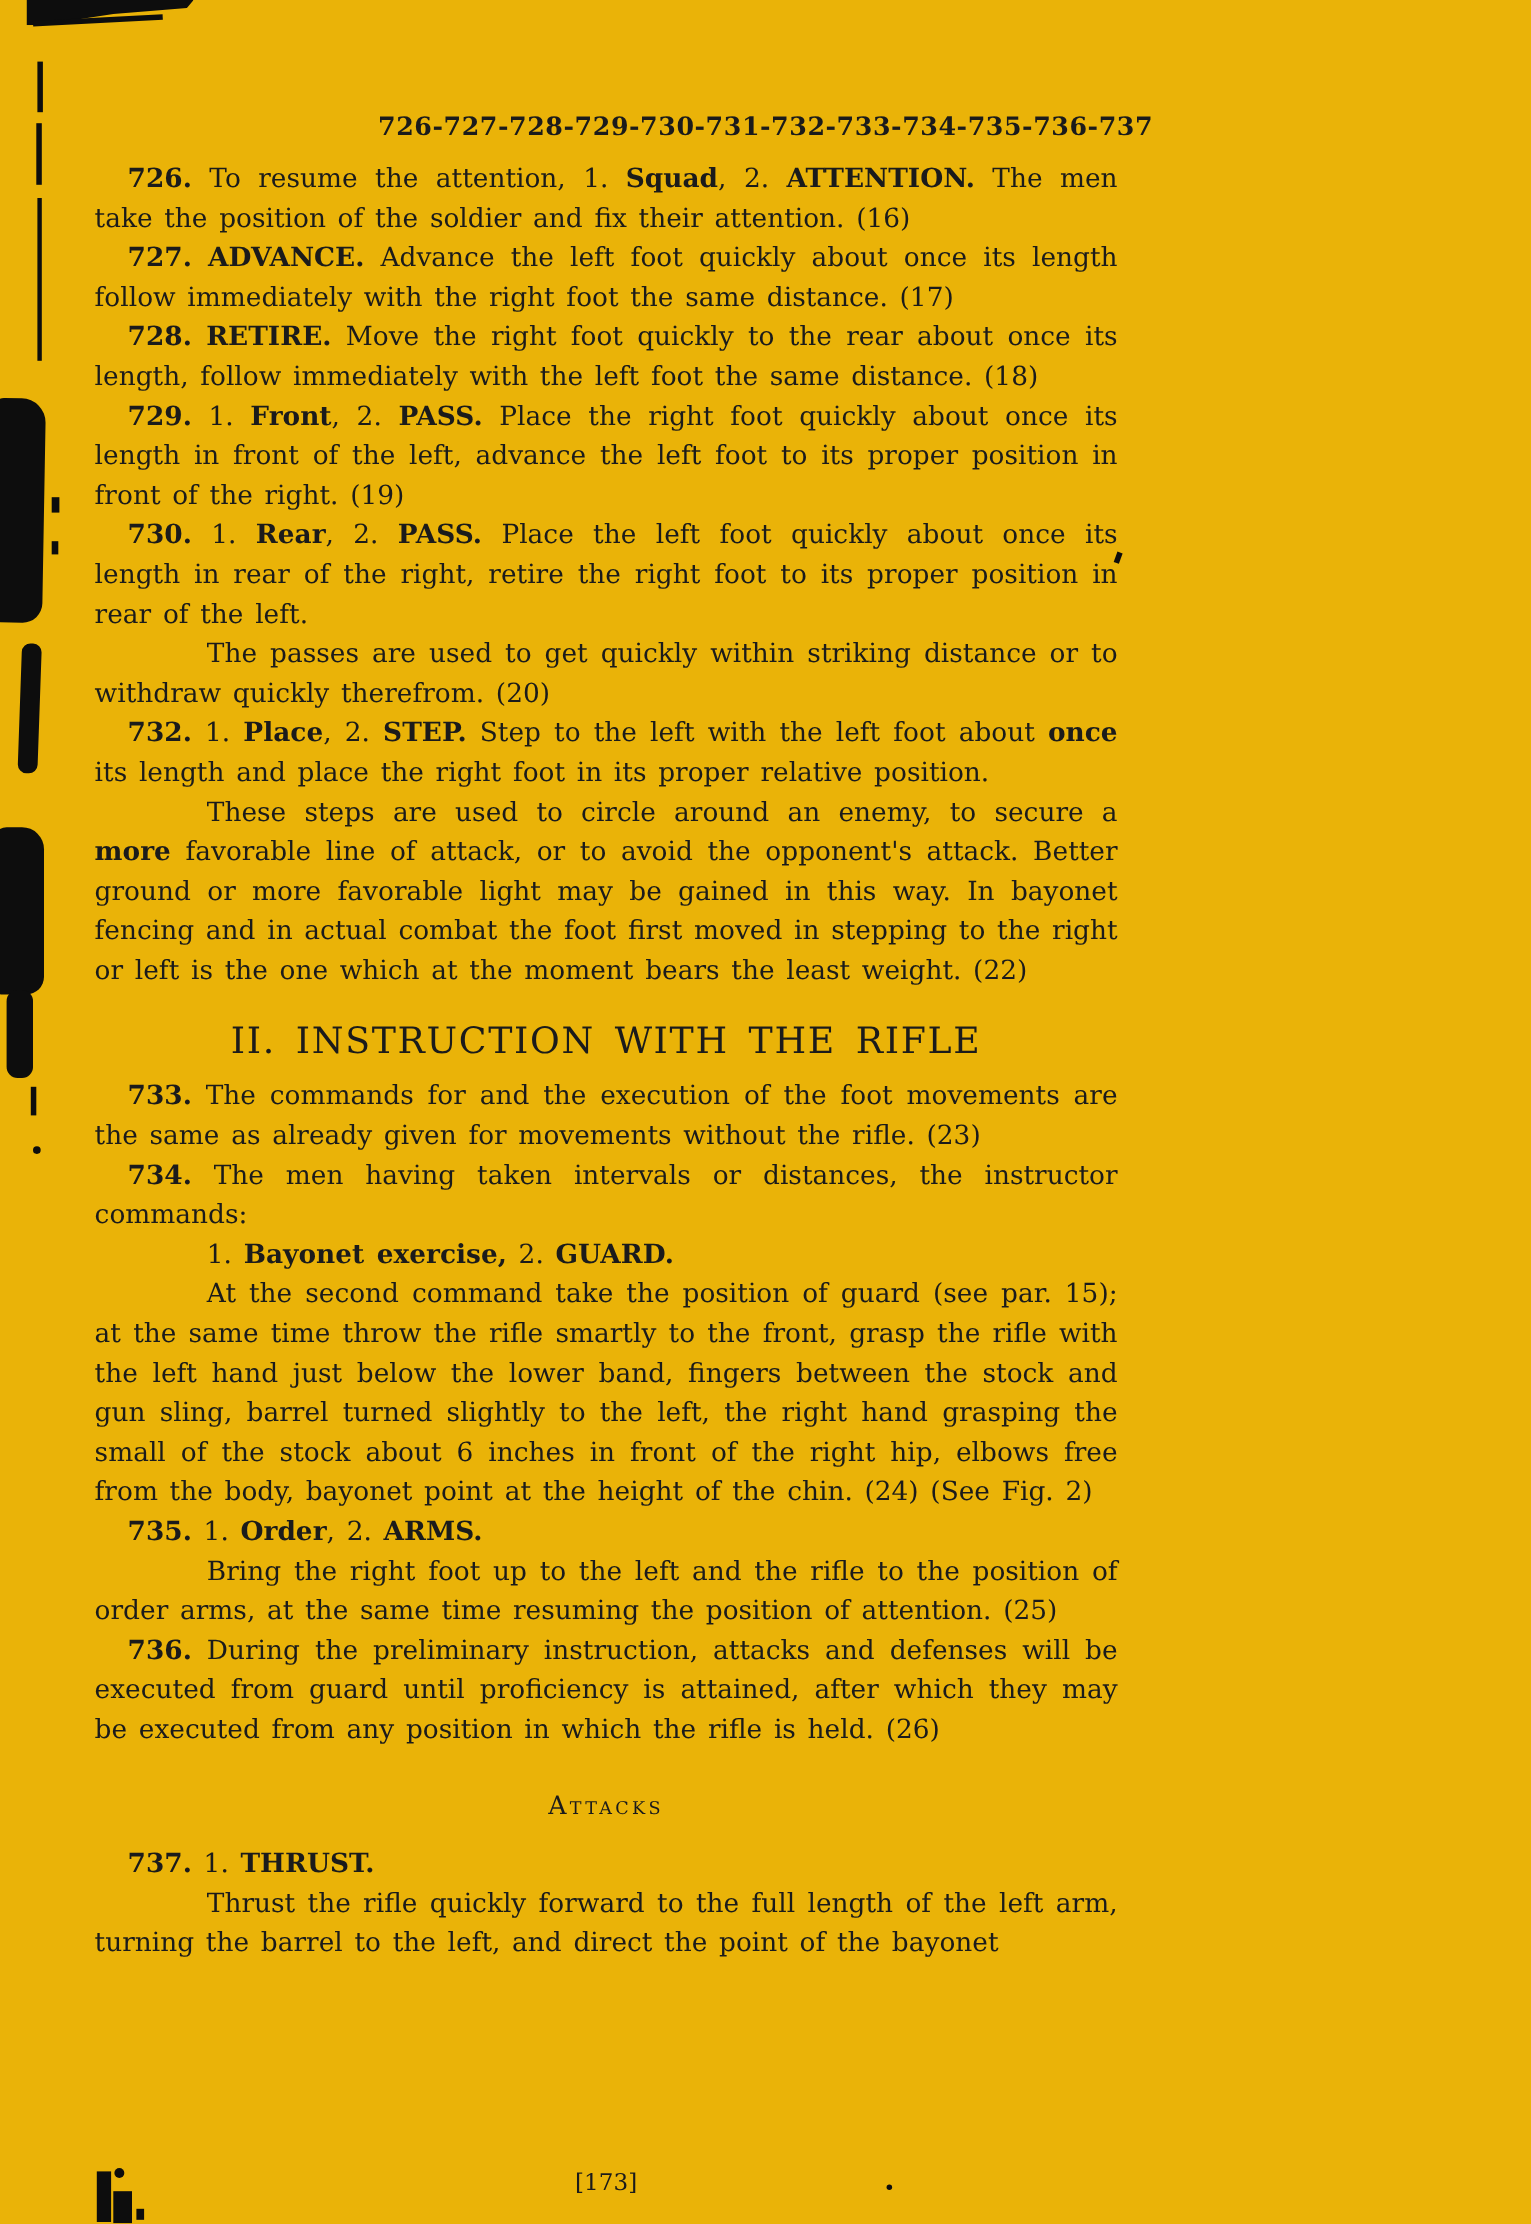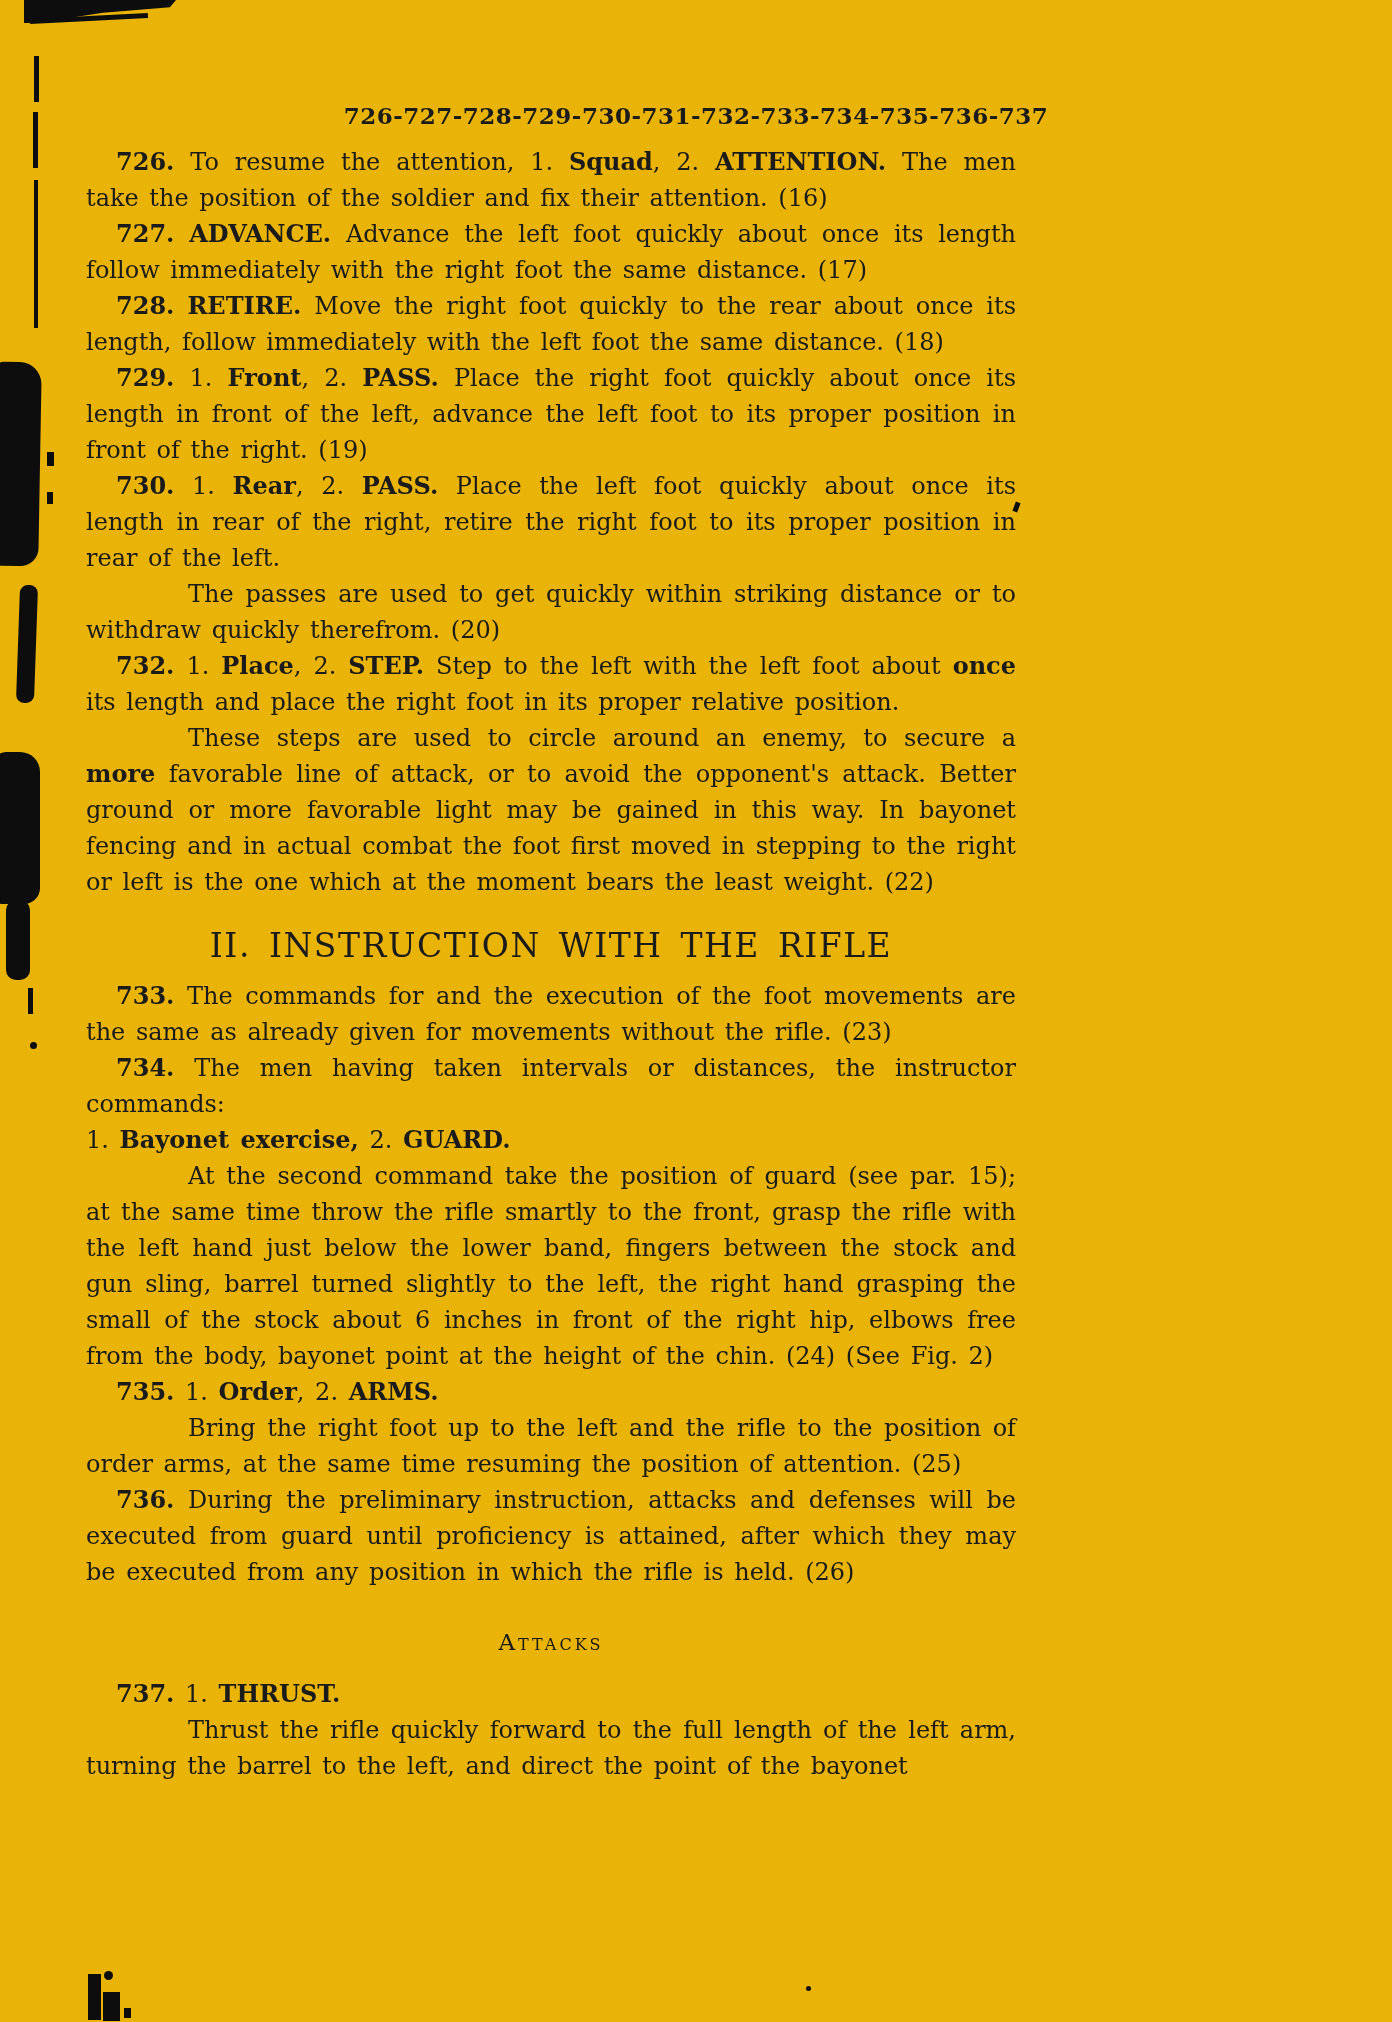--- a/index.html
+++ b/index.html
@@ -17,21 +17,21 @@
     text-align:center; font-weight:bold; font-size:23px; letter-spacing:0.5px;
   }
   .content {
     position:absolute; top:144px; left:86px; width:930px;
     font-size:24px; line-height:36px;
     text-align:justify; word-spacing:3px;
   }
   .content p { margin:0; }
   p.p-num  { text-indent:30px; }
   p.p-cont { text-indent:102px; }
-  p.p-cmd  { text-align:left; text-indent:0; }
+  p.p-cmd  { margin-left:102px; text-align:left; text-indent:0; }
   .b { font-weight:bold; }
   .heading-main {
     text-align:center; text-indent:0; font-size:33px;
     letter-spacing:1.5px; margin:28px 0 14px 0; word-spacing:6px;
   }
   .heading-attacks {
     text-align:center; text-indent:0; font-variant:small-caps;
     letter-spacing:3px; font-size:23px; margin:34px 0 16px 0;
   }
   .footer {
@@ -108,14 +108,17 @@
       <p class="p-cmd"><span>1. </span><span class="b">Bayonet exercise,</span><span> 2. </span><span class="b">GUARD.</span></p>
       <p class="p-cont"><span>At the second command take the position of guard (see par. 15); at the same time throw the rifle smartly to the front, grasp the rifle with the left hand just below the lower band, fingers between the stock and gun sling, barrel turned slightly to the left, the right hand grasping the small of the stock about 6 inches in front of the right hip, elbows free from the body, bayonet point at the height of the chin. (24) (See Fig. 2)</span></p>
       <p class="p-num"><span class="b">735.</span><span> 1. </span><span class="b">Order</span><span>, 2. </span><span class="b">ARMS.</span></p>
       <p class="p-cont"><span>Bring the right foot up to the left and the rifle to the position of order arms, at the same time resuming the position of attention. (25)</span></p>
       <p class="p-num"><span class="b">736.</span><span> During the preliminary instruction, attacks and defenses will be executed from guard until proficiency is attained, after which they may be executed from any position in which the rifle is held. (26)</span></p>
       <div class="heading-attacks">Attacks</div>
       <p class="p-num"><span class="b">737.</span><span> 1. </span><span class="b">THRUST.</span></p>
       <p class="p-cont"><span>Thrust the rifle quickly forward to the full length of the left arm, turning the barrel to the left, and direct the point of the bayonet</span></p>
     </div>
 
+  <div class="footer">
+    <span>[173]</span>
+  </div>
 
 </div>
 
 </body></html>

